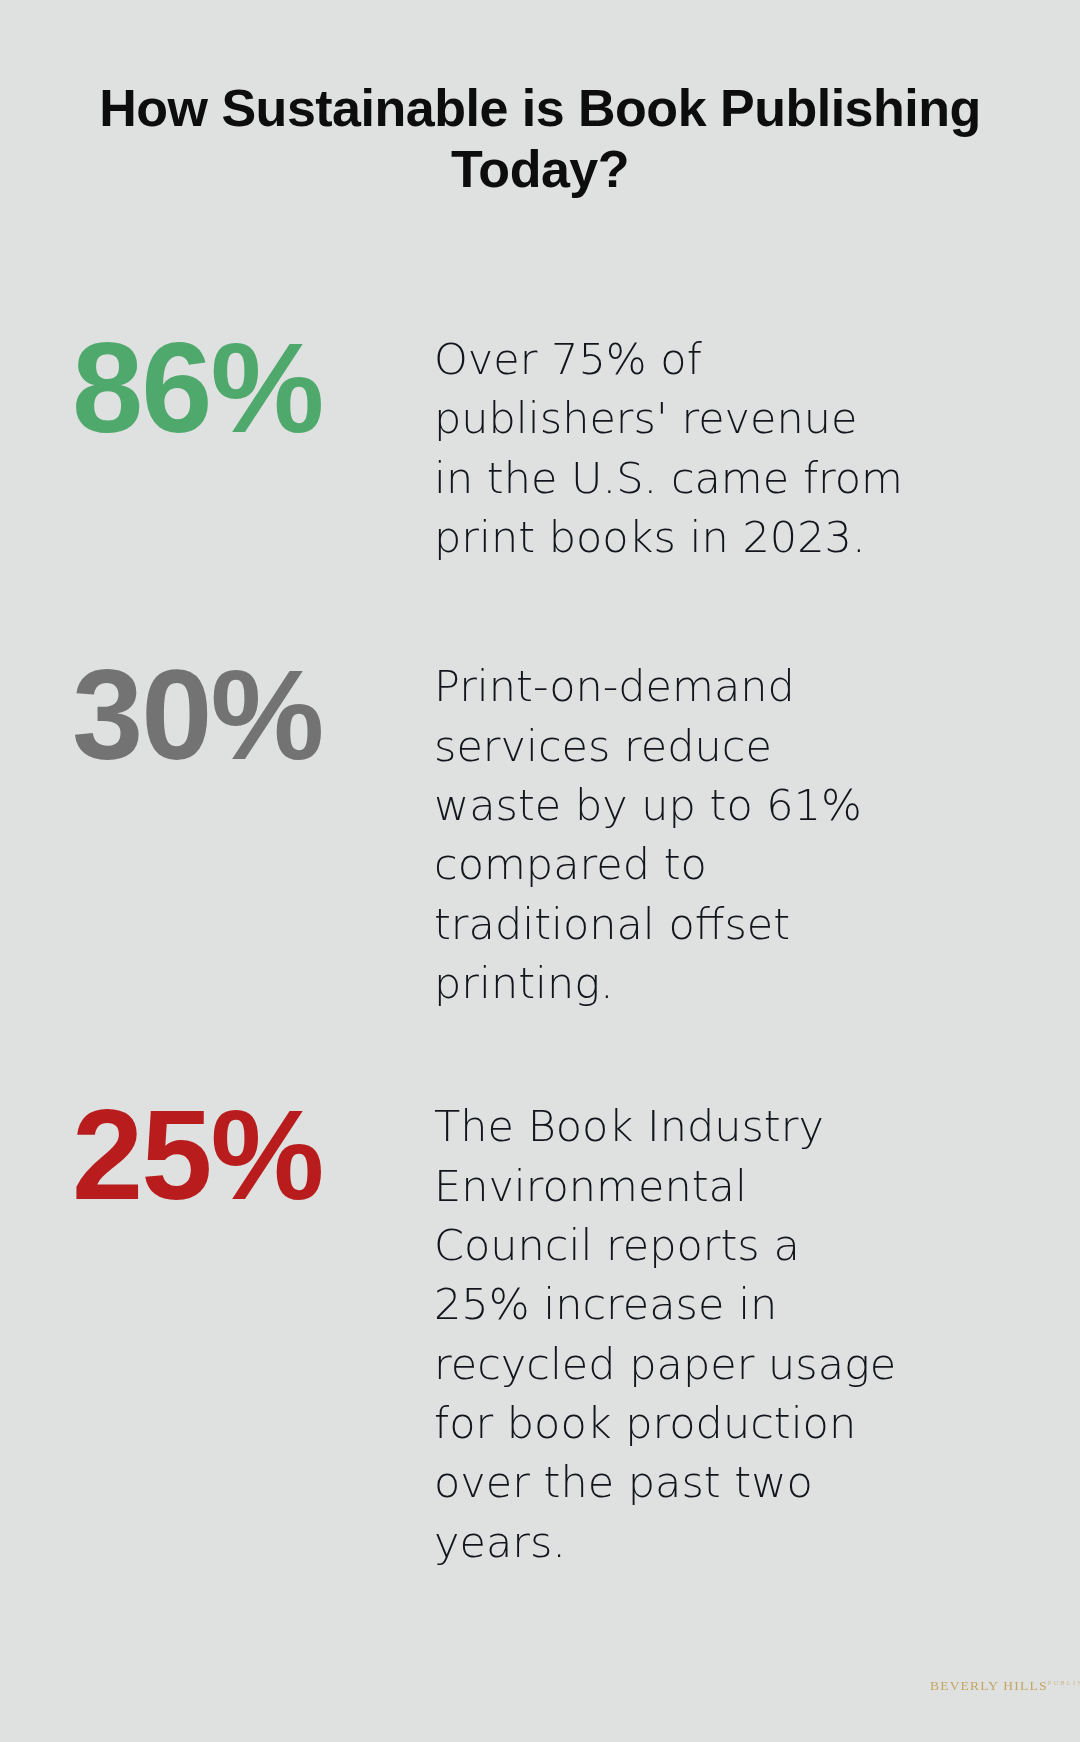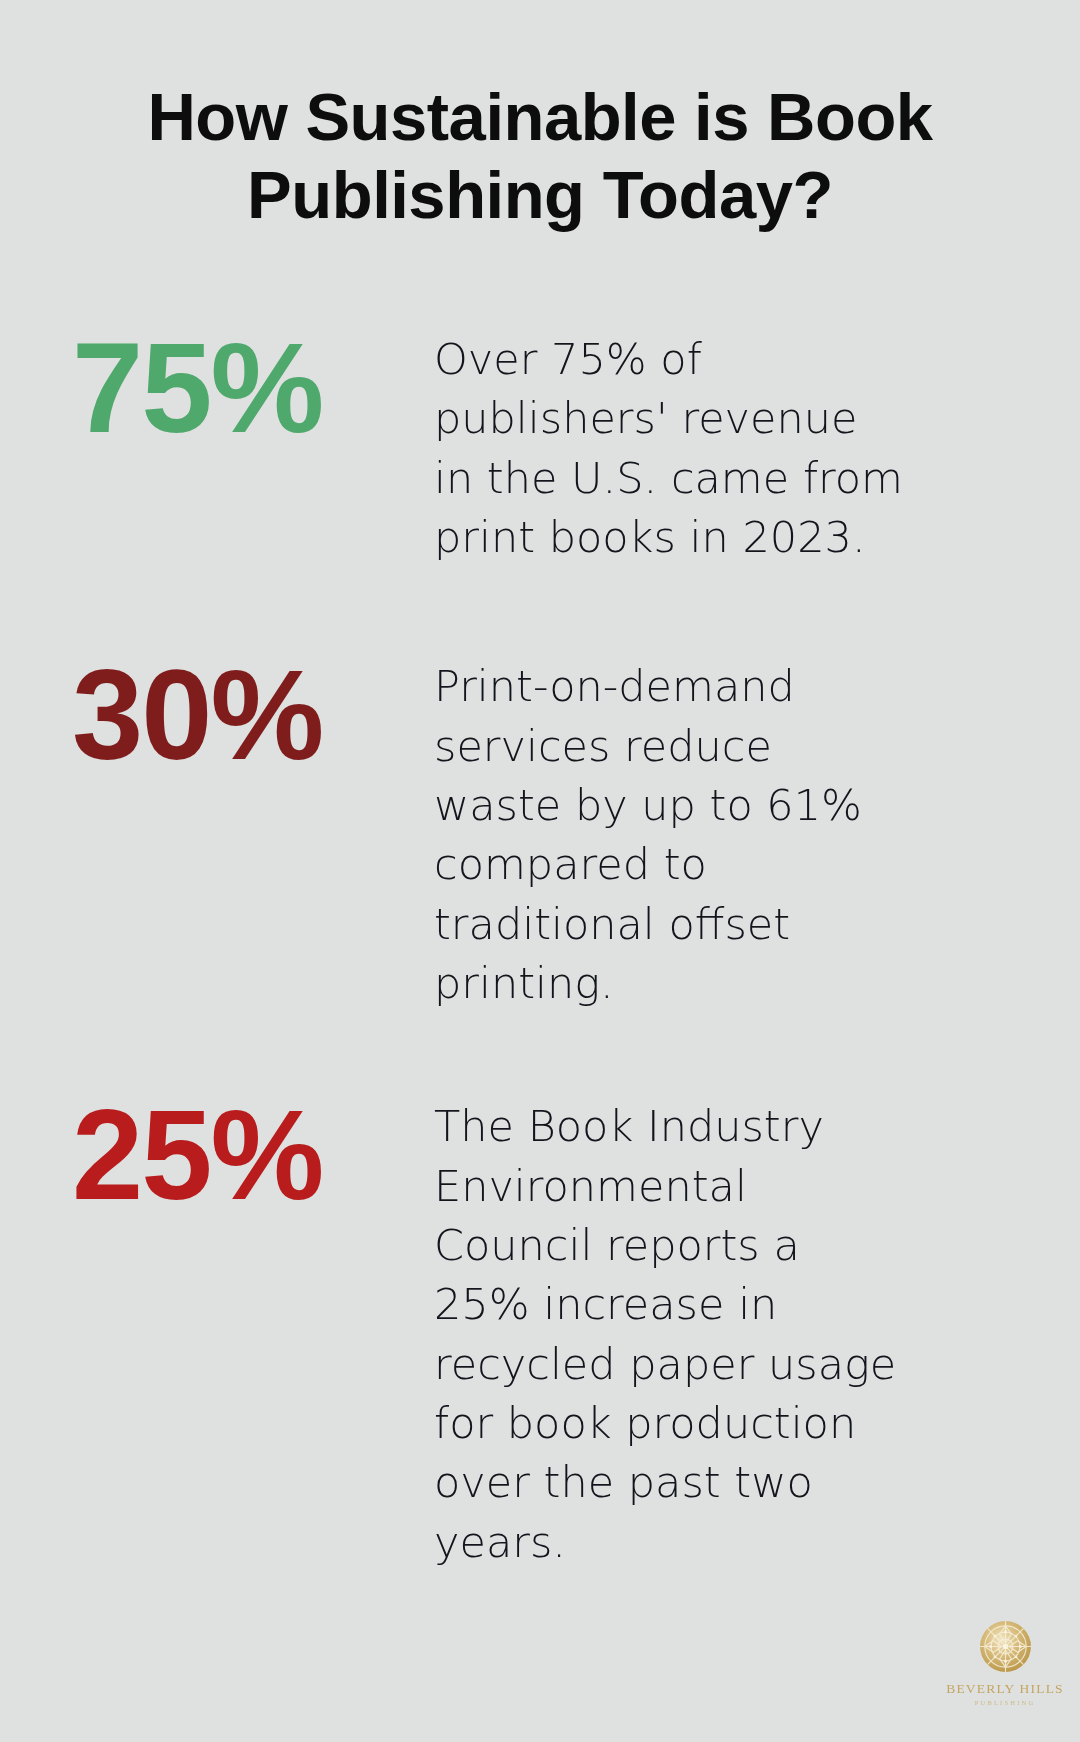--- a/index.html
+++ b/index.html
@@ -26,21 +26,21 @@
   .title-wrap {
     position: absolute;
     left: 70px;
     top: 78px;
     width: 940px;
     text-align: center;
   }
   .title {
     font-family: "Liberation Sans", sans-serif;
     font-weight: bold;
-    font-size: 67px;
+    font-size: 52px;
     line-height: 1.17;
     color: #0d0d0d;
     letter-spacing: -0.5px;
     margin: 0;
     padding: 0;
   }
 
   
   .stats {
     position: absolute;
@@ -82,21 +82,21 @@
   }
 
   
   .logo {
     position: absolute;
     left: 930px;
     top: 1592px;
     width: 150px;
     height: 150px;
     display: flex;
-    flex-direction: column;
+    flex-direction: row;
     align-items: center;
     justify-content: flex-start;
     padding-top: 28px;
     box-sizing: border-box;
   }
   .logo-medallion {
     width: 53px;
     height: 53px;
     display: block;
   }
@@ -124,26 +124,26 @@
 
 <div class="poster">
 
   <div class="title-wrap">
     <h1 class="title">How Sustainable is Book Publishing Today?</h1>
   </div>
 
   <div class="stats">
 
     <div class="stat-row r1">
-      <div class="stat-figure" style="color: rgb(79, 169, 108);">75%</div>
+      <div class="stat-figure" style="color: rgb(79, 169, 108);">86%</div>
       <div class="stat-body">Over 75% of publishers' revenue in the U.S. came from print books in 2023.</div>
     </div>
 
     <div class="stat-row r2">
-      <div class="stat-figure" style="color: #7f1d1d;">30%</div>
+      <div class="stat-figure" style="color: #737373;">30%</div>
       <div class="stat-body">Print-on-demand services reduce waste by up to 61% compared to traditional offset printing.</div>
     </div>
 
     <div class="stat-row r3">
       <div class="stat-figure" style="color: #b91c1c;">25%</div>
       <div class="stat-body">The Book Industry Environmental Council reports a 25% increase in recycled paper usage for book production over the past two years.</div>
     </div>
 
   </div>
 

